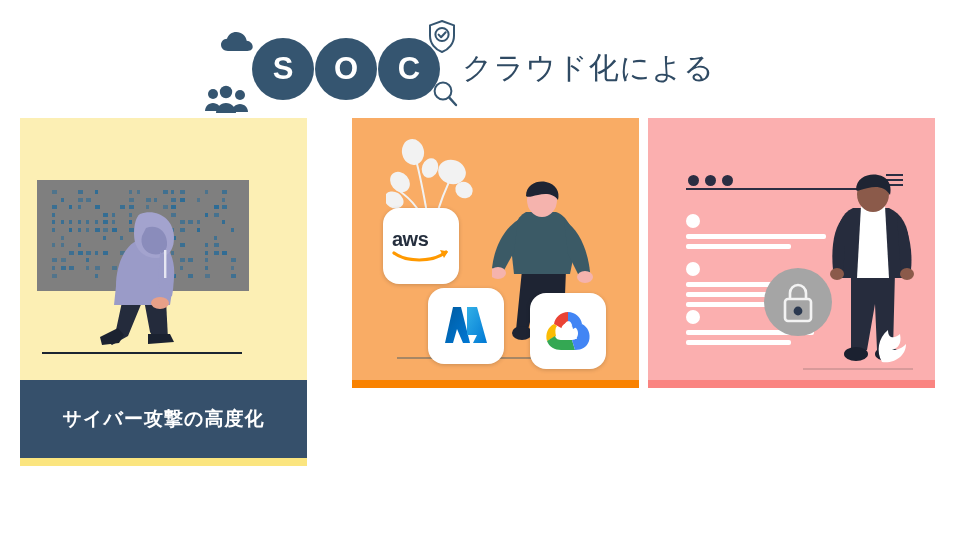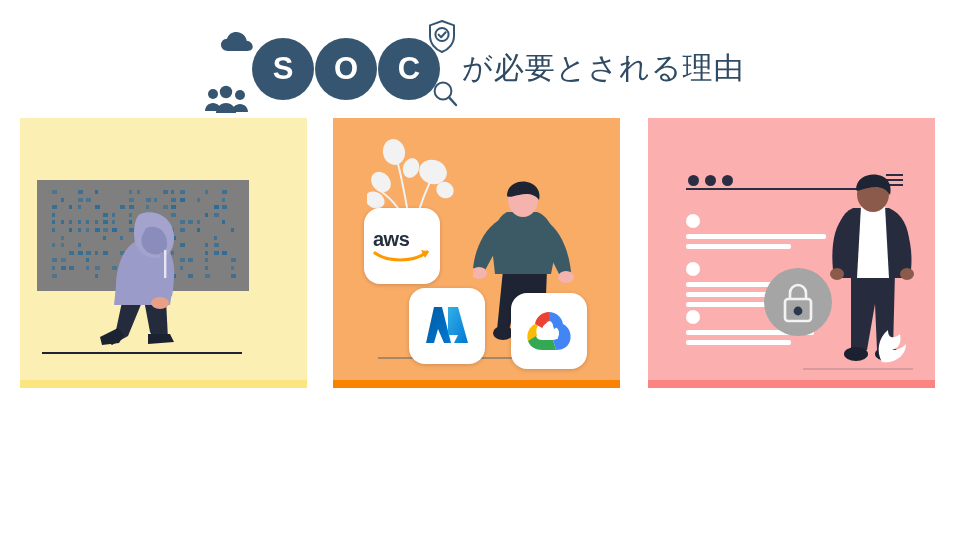--- a/index.html
+++ b/index.html
@@ -72,21 +72,21 @@
     font-weight: 500;
   }
 
   
   .card {
     position: absolute;
     top: 118px;
     width: 287px;
   }
   .card-1 { left: 20px; }
-  .card-2 { left: 333px; }
+  .card-2 { left: 352px; }
   .card-3 { left: 648px; }
 
   .card-art {
     position: relative;
     width: 287px;
     height: 262px;
     overflow: hidden;
   }
   .card-label {
     position: relative;
@@ -204,21 +204,21 @@
         <line x1="17.3" y1="17.6" x2="24" y2="25" stroke="#355570" stroke-width="2.4" stroke-linecap="round"></line>
       </svg>
     </span>
 
     <div class="soc-logo">
       <div class="soc-circle soc-c1">S</div>
       <div class="soc-circle soc-c2">O</div>
       <div class="soc-circle soc-c3">C</div>
     </div>
 
-    <div class="headline">が必要とされる理由</div>
+    <div class="headline">クラウド化による</div>
   </div>
 </div>
 
 <div class="card card-1">
   <div class="card-art">
     <div class="c1-bg"></div>
     <div class="c1-screen"></div>
     <div class="c1-code" id="c1-code">
         <i style="left: 0px; top: 0px; width: 5px; opacity: 0.58;"></i>
         <i style="left: 0px; top: 15.2px; width: 5px; opacity: 0.84;"></i>
@@ -359,20 +359,21 @@
       <path d="M52 22 C62 18 72 24 73 36 C74 46 66 50 58 48 C50 46 46 38 48 30Z" fill="#8a8cbb"></path>
 
       <path d="M66 46 C78 52 82 70 78 90 L70 94 L64 76 Z" fill="#9a9bc8"></path>
 
       <ellipse cx="66" cy="97" rx="9" ry="6" fill="#e8a088"></ellipse>
       <rect x="70" y="44" width="2.4" height="28" fill="#e6e6f2"></rect>
     </svg>
 
     <div class="c1-ground"></div>
   </div>
+  <div class="card-label nowrap" style="background: rgb(54, 80, 107);">サイバー攻撃の高度化</div>
   <div class="card-bar" id="bar-1" style="background: rgb(251, 229, 127);"></div>
 </div>
 
 <div class="card card-2">
   <div class="card-art">
     <div class="c2-bg"></div>
 
     <svg style="position:absolute;left:34px;top:20px" width="90" height="95" viewBox="0 0 90 95">
       <path d="M44 92 C40 70 36 44 30 22" stroke="#f2f2f2" stroke-width="2" fill="none"></path>
       <path d="M46 92 C52 70 60 48 70 30" stroke="#f2f2f2" stroke-width="2" fill="none"></path>

